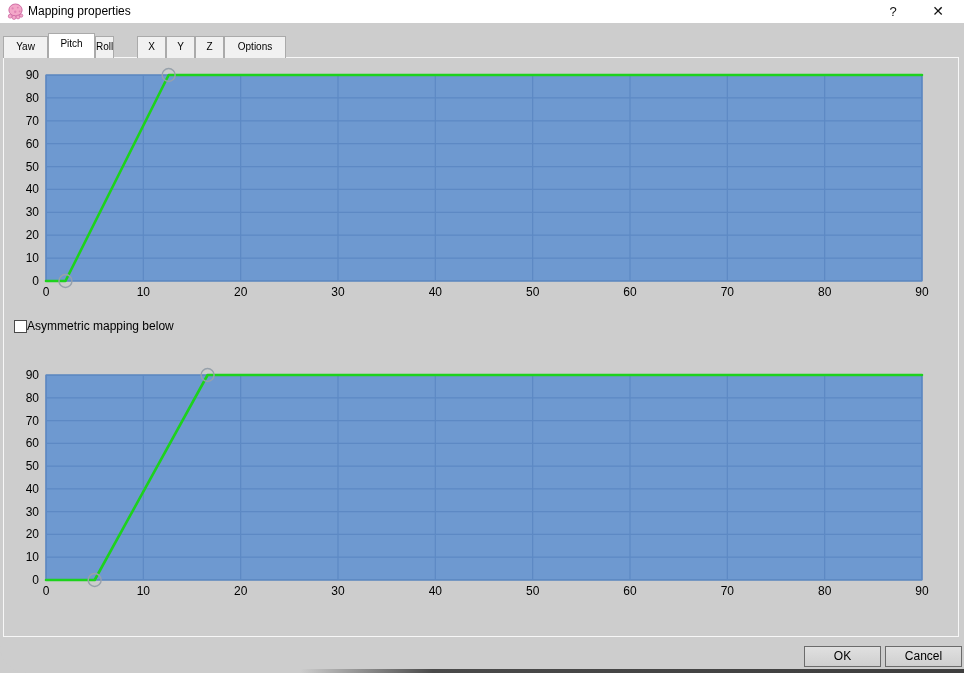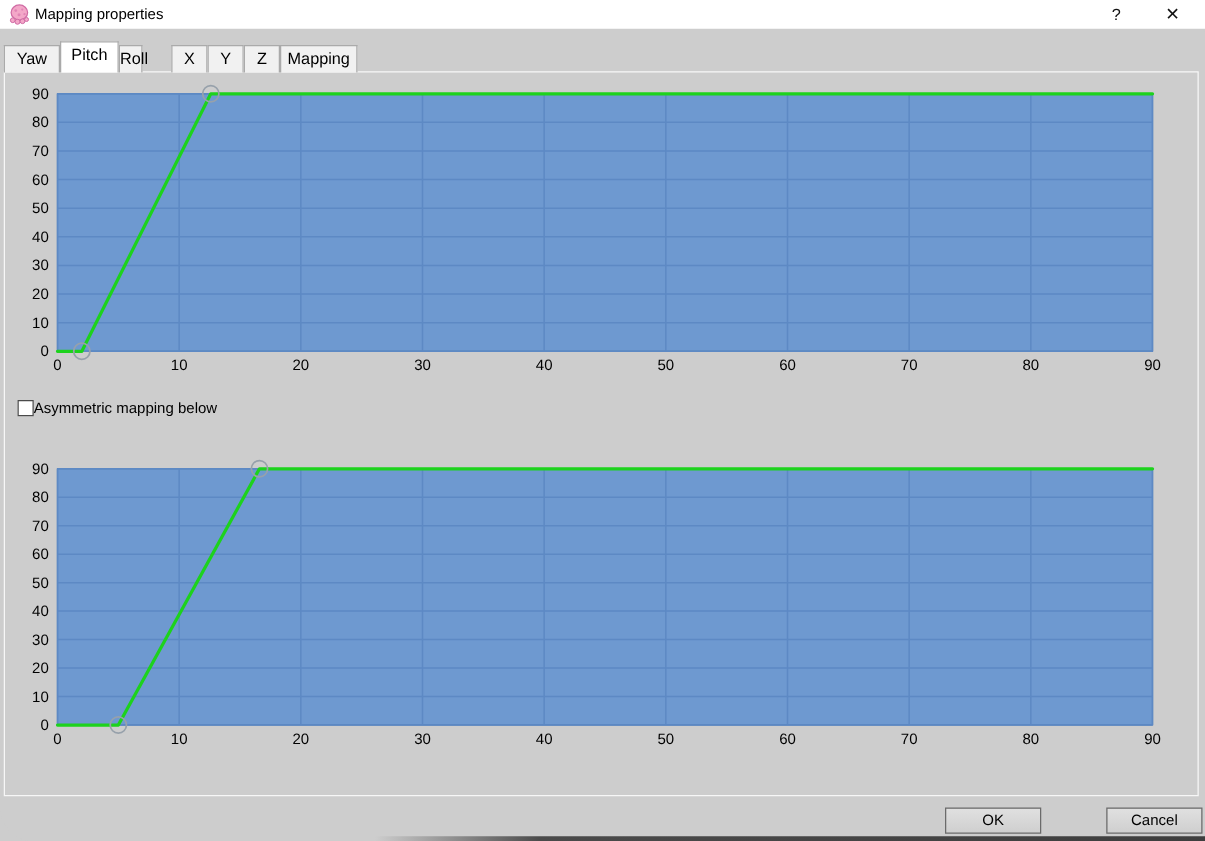--- a/index.html
+++ b/index.html
@@ -19,39 +19,39 @@
   .cap-btn { position:absolute; top:0; width:34px; height:23px; text-align:center;
              line-height:23px; font-size:13px; color:#111; cursor:default; }
   .cap-help { left:876px; }
   .cap-close { left:921px; font-size:14px; }
 
   
   .tab-pane { position:absolute; left:3px; top:57px; width:956px; height:580px;
               border:1px solid #f7f7f7; background:#cdcdcd; }
   .tab { position:absolute; top:36px; height:22px; background:#f1f1f1;
          border:1px solid #aaaaaa; border-bottom:none; text-align:center;
-         line-height:20px; font-size:13px; z-index:2; }
+         line-height:20px; font-size:10px; z-index:2; }
   .tab.active { top:33px; height:25px; background:#ffffff; z-index:3; }
 
   
   .chart { position:absolute; left:0; width:964px; height:240px; }
   .chart svg { position:absolute; left:0; top:0; }
   #chart-upper { top:60px; }
   #chart-lower { top:360px; }
 
   
   .checkbox-row { position:absolute; left:14px; top:319px; height:15px; display:flex; align-items:center; }
   .checkbox-box { width:13px; height:13px; background:#fff; border:1px solid #4a4a4a; }
   .checkbox-label { margin-left:0; font-size:12px; line-height:15px; }
 
   
   .btn { position:absolute; top:646px; width:77px; height:21px;
          background:linear-gradient(#e0e0e0,#cfcfcf);
          border:1px solid #6b6b6b; font-size:12px; text-align:center; line-height:19px; }
-  .btn-ok { left:756px;text-align:center; }
+  .btn-ok { left:804px;text-align:center; }
   .btn-cancel { left:885px; }
 
   
   .bottom-shadow { position:absolute; left:300px; top:669px; width:664px; height:4px;
                    background:linear-gradient(90deg, rgba(70,70,70,0) 0%, #4a4a4a 20%, #3e3e3e 100%); }
 </style>
 </head>
 <body>
 
 <div class="window">
@@ -74,21 +74,21 @@
   </div>
 
   <div class="tab-pane"></div>
 
   <div class="tab" style="left:3px;width:45px;">Yaw</div>
   <div class="tab active" style="left:48px;width:47px;">Pitch</div>
   <div class="tab" style="left:95px;width:19px;">Roll</div>
   <div class="tab" style="left:137px;width:29px;">X</div>
   <div class="tab" style="left:166px;width:29px;">Y</div>
   <div class="tab" style="left:195px;width:29px;">Z</div>
-  <div class="tab" style="left:224px;width:62px;">Mapping</div>
+  <div class="tab" style="left:224px;width:62px;">Options</div>
 
   <div class="chart" id="chart-upper">
       <svg width="964" height="240" viewBox="0 0 964 240">
         <rect x="46" y="15" width="876" height="206" fill="#6e99d0" stroke="#527db5" stroke-width="1"></rect>
         <line x1="46" y1="15" x2="46" y2="221" stroke="#5d89c4" stroke-width="1.2"></line>
         <line x1="143.33333333333331" y1="15" x2="143.33333333333331" y2="221" stroke="#5d89c4" stroke-width="1.2"></line>
         <line x1="240.66666666666666" y1="15" x2="240.66666666666666" y2="221" stroke="#5d89c4" stroke-width="1.2"></line>
         <line x1="338" y1="15" x2="338" y2="221" stroke="#5d89c4" stroke-width="1.2"></line>
         <line x1="435.3333333333333" y1="15" x2="435.3333333333333" y2="221" stroke="#5d89c4" stroke-width="1.2"></line>
         <line x1="532.6666666666667" y1="15" x2="532.6666666666667" y2="221" stroke="#5d89c4" stroke-width="1.2"></line>

